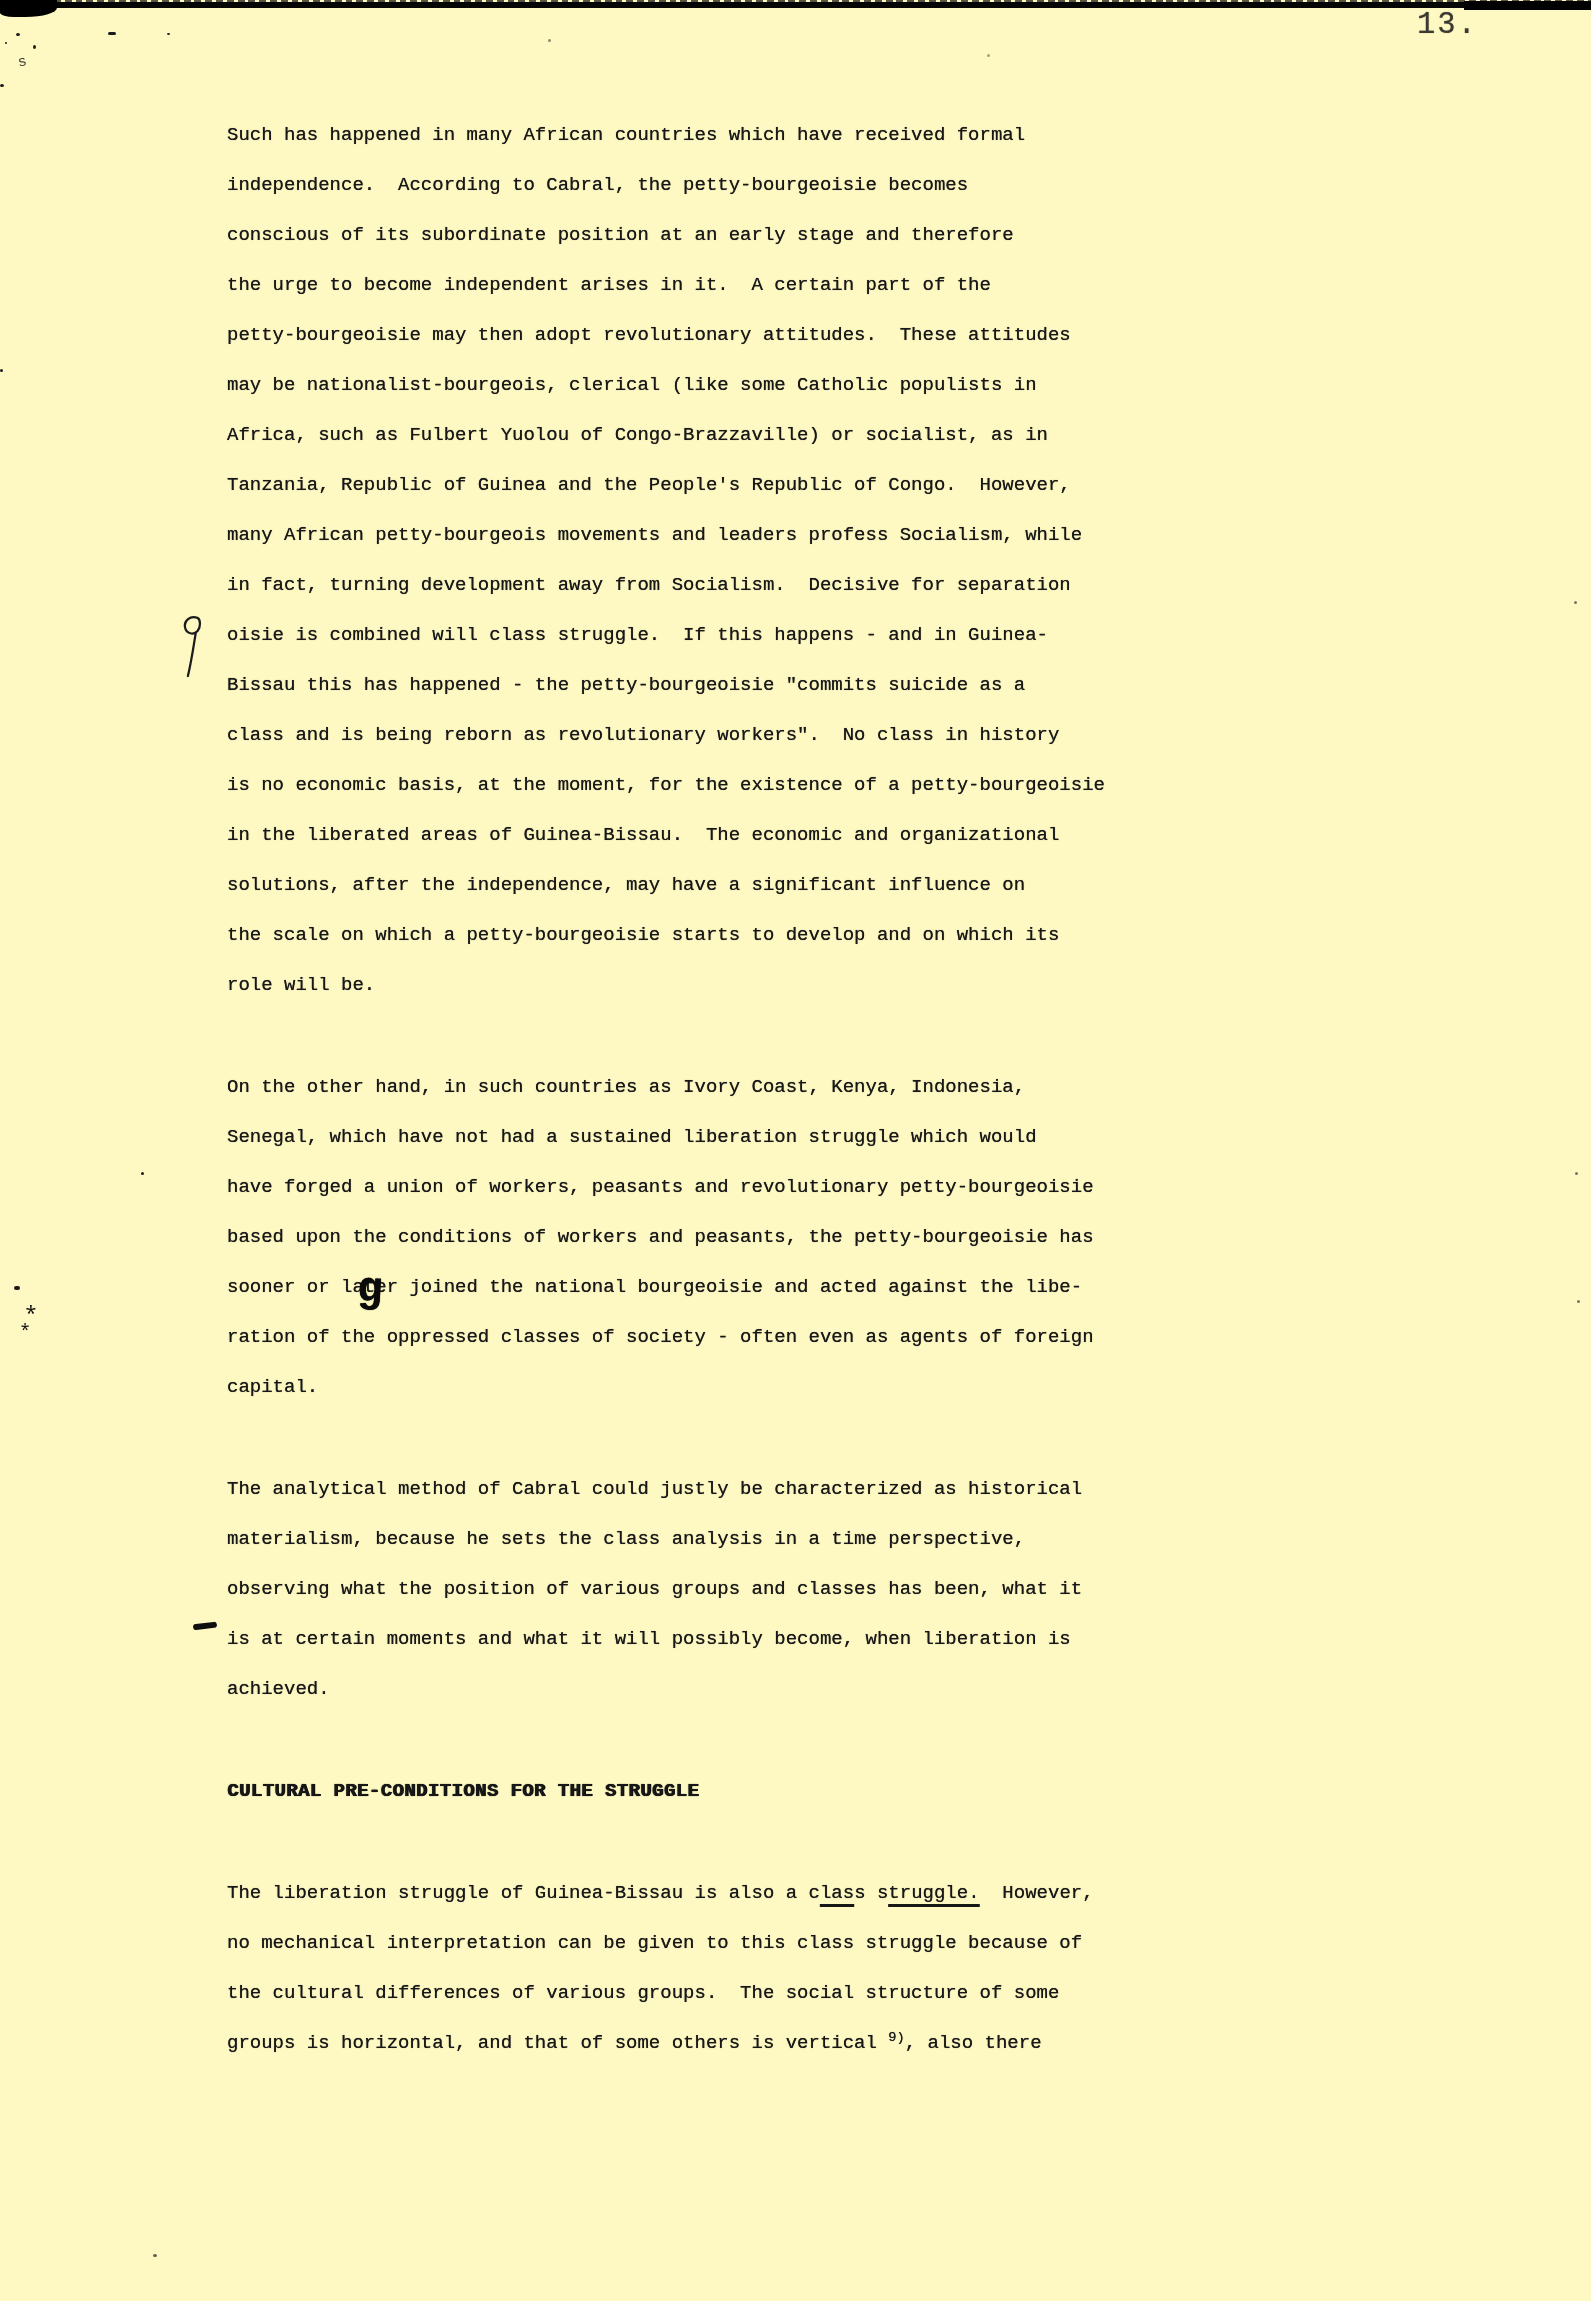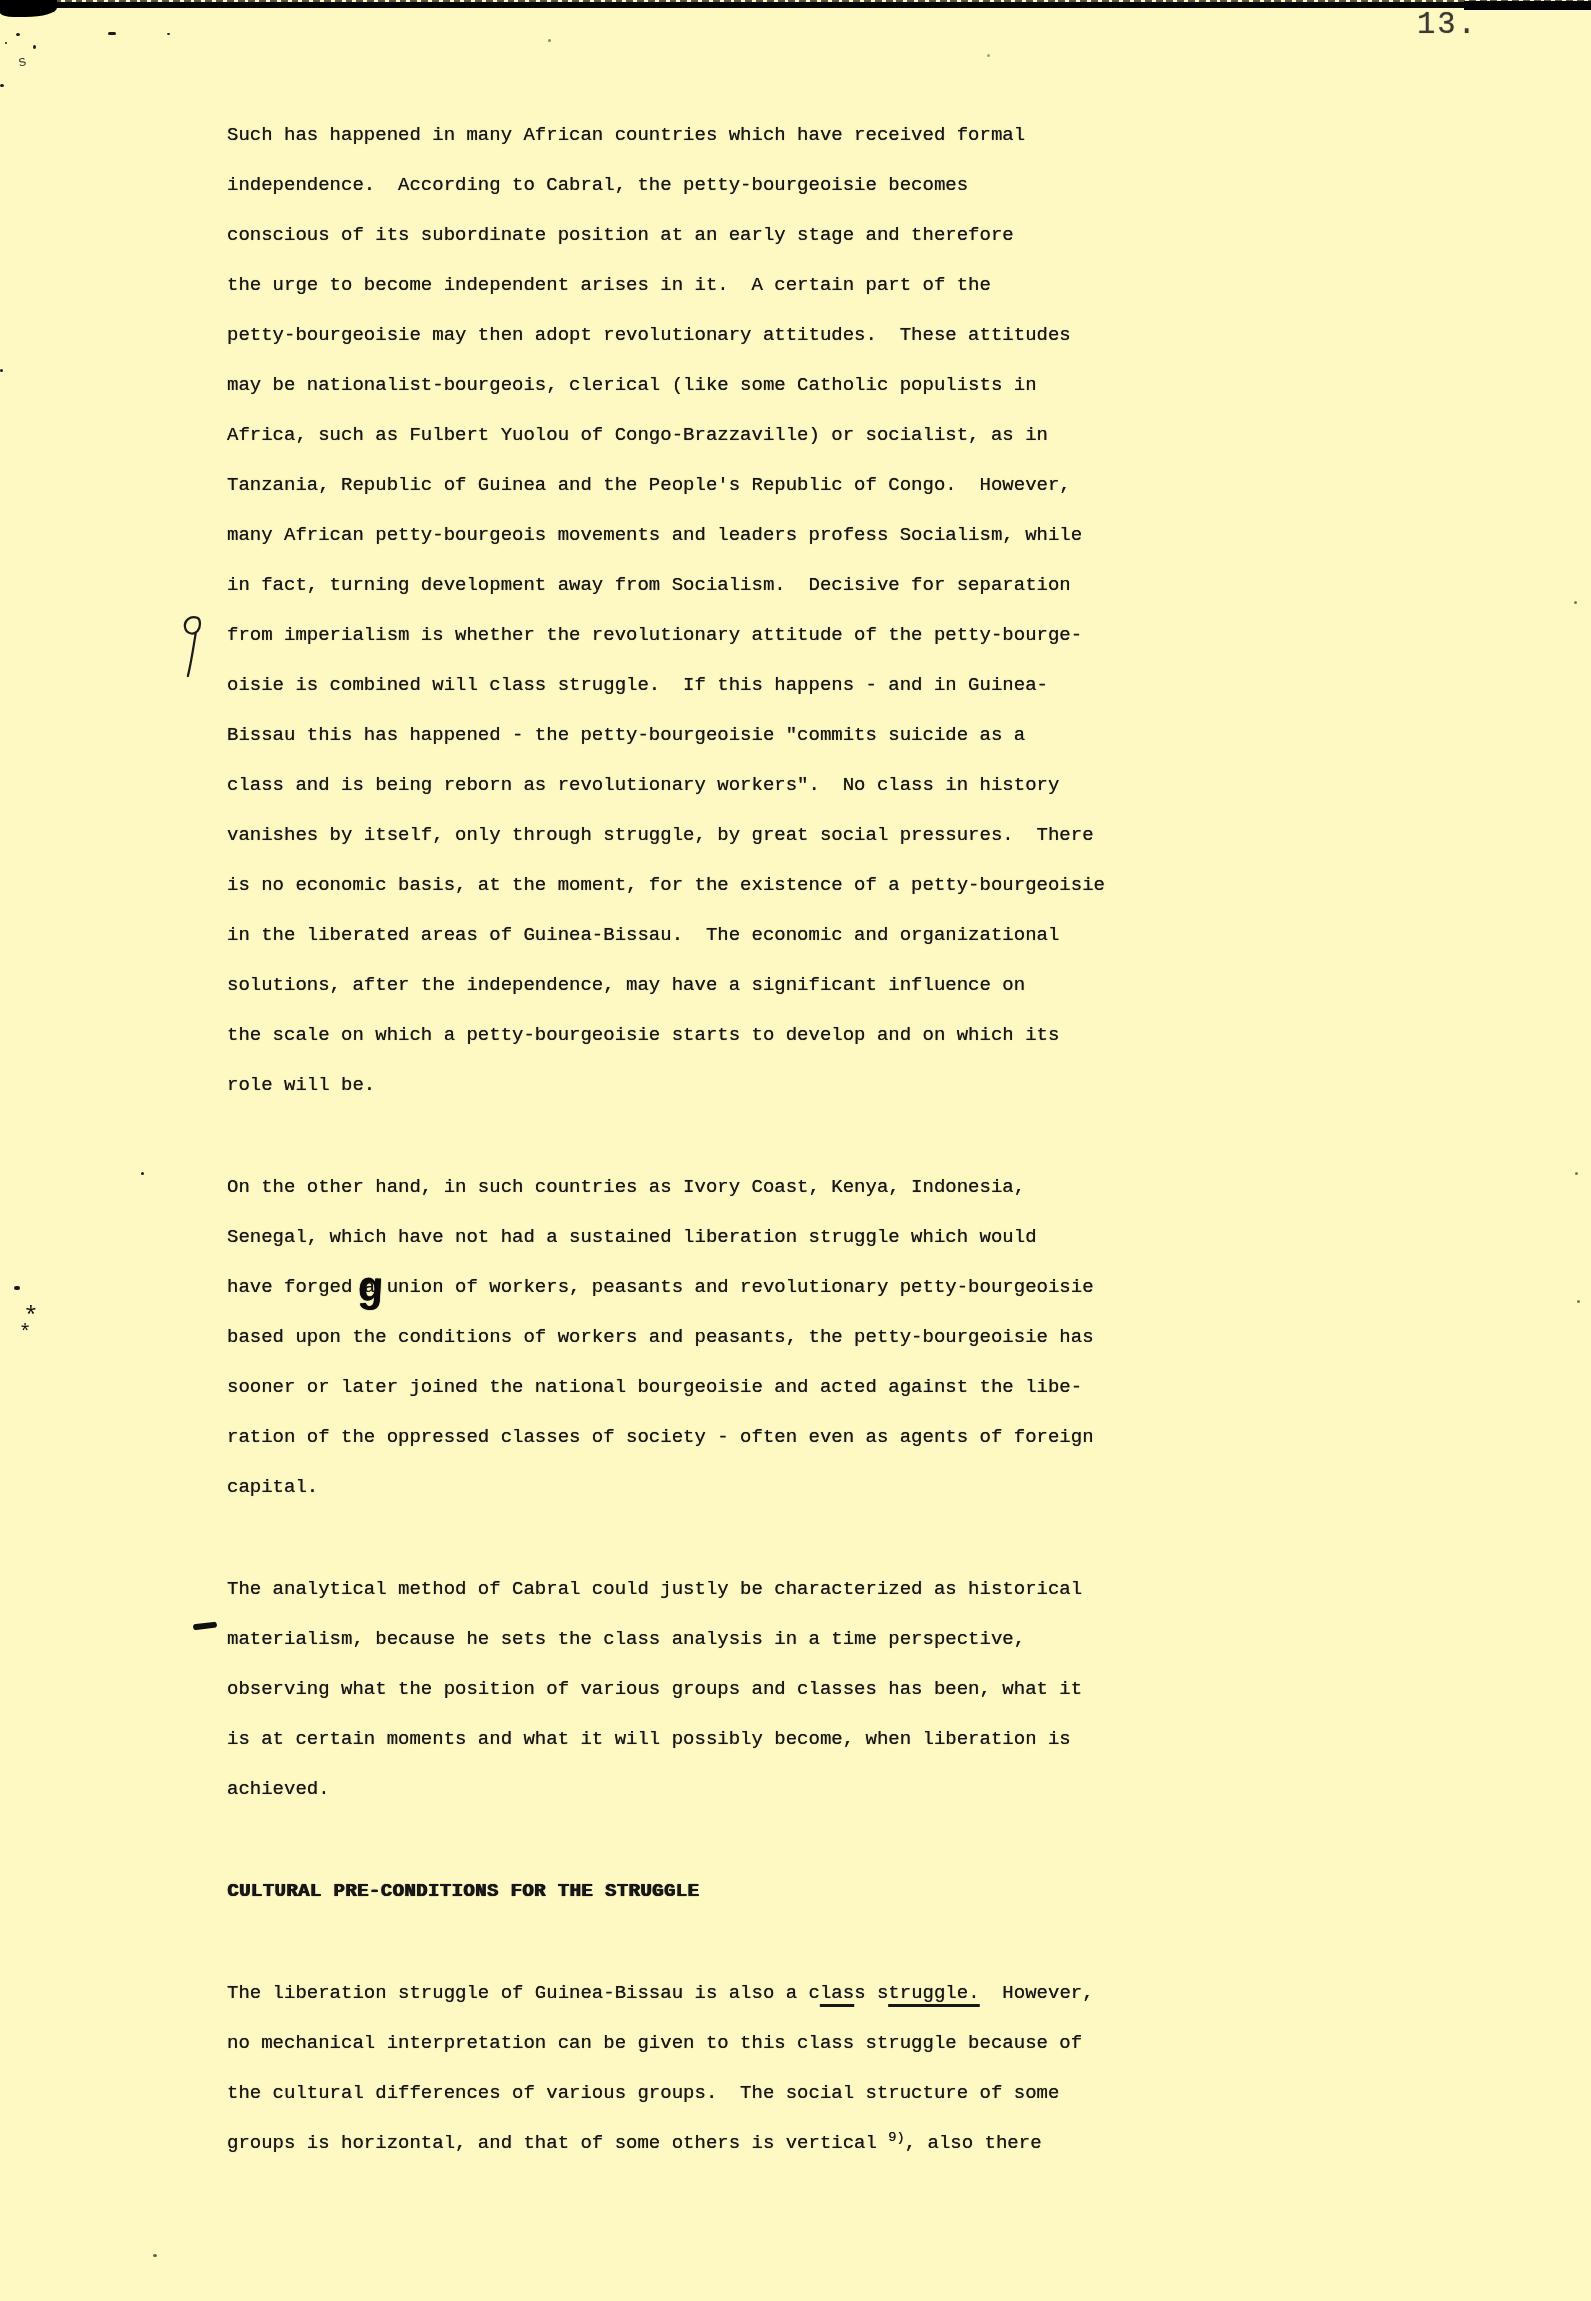--- a/index.html
+++ b/index.html
@@ -77,25 +77,23 @@
         <div class="line">Such has happened in many African countries which have received formal</div>
         <div class="line">independence.  According to Cabral, the petty-bourgeoisie becomes</div>
         <div class="line">conscious of its subordinate position at an early stage and therefore</div>
         <div class="line">the urge to become independent arises in it.  A certain part of the</div>
         <div class="line">petty-bourgeoisie may then adopt revolutionary attitudes.  These attitudes</div>
         <div class="line">may be nationalist-bourgeois, clerical (like some Catholic populists in</div>
         <div class="line">Africa, such as Fulbert Yuolou of Congo-Brazzaville) or socialist, as in</div>
         <div class="line">Tanzania, Republic of Guinea and the People's Republic of Congo.  However,</div>
         <div class="line">many African petty-bourgeois movements and leaders profess Socialism, while</div>
         <div class="line">in fact, turning development away from Socialism.  Decisive for separation</div>
-        <div class="line">from imperialism is whether the revolutionary attitude of the petty-bourge-</div>
         <div class="line">oisie is combined will class struggle.  If this happens - and in Guinea-</div>
         <div class="line">Bissau this has happened - the petty-bourgeoisie "commits suicide as a</div>
         <div class="line">class and is being reborn as revolutionary workers".  No class in history</div>
-        <div class="line">vanishes by itself, only through struggle, by great social pressures.  There</div>
         <div class="line">is no economic basis, at the moment, for the existence of a petty-bourgeoisie</div>
         <div class="line">in the liberated areas of Guinea-Bissau.  The economic and organizational</div>
         <div class="line">solutions, after the independence, may have a significant influence on</div>
         <div class="line">the scale on which a petty-bourgeoisie starts to develop and on which its</div>
         <div class="line">role will be.</div>
       </div>
       <div class="para">
         <div class="line">On the other hand, in such countries as Ivory Coast, Kenya, Indonesia,</div>
         <div class="line">Senegal, which have not had a sustained liberation struggle which would</div>
         <div class="line">have forged a union of workers, peasants and revolutionary petty-bourgeoisie</div>

